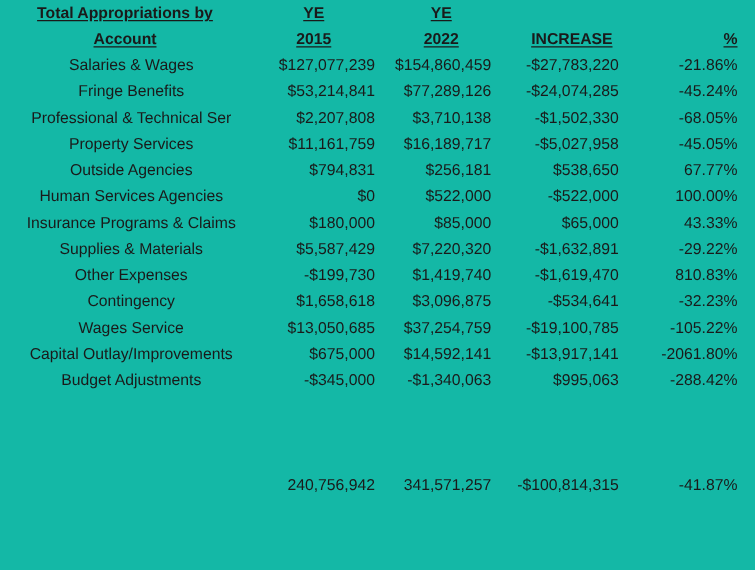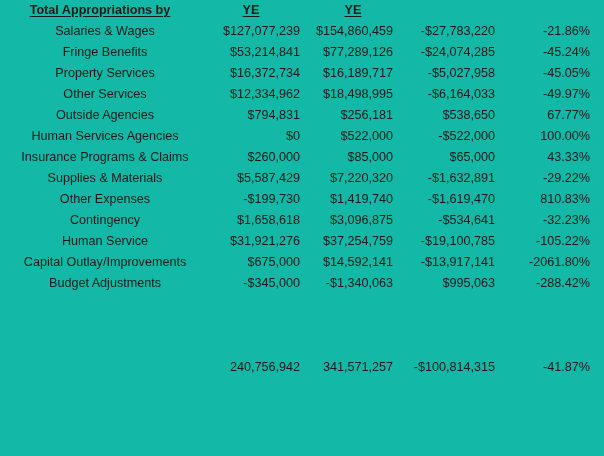--- a/index.html
+++ b/index.html
@@ -115,68 +115,77 @@
       <tr>
         <td class="title-cell">
           <span class="title-line">Total Appropriations by</span>
         </td>
         <td class="hdr"><span>YE</span></td>
         <td class="hdr"><span>YE</span></td>
         <td></td>
         <td></td>
       </tr>
 
+      <tr>
+        <td class="title-cell">
+          <span class="title-line">Account</span>
+        </td>
+        <td class="hdr"><span>2015</span></td>
+        <td class="hdr"><span>2022</span></td>
+        <td class="hdr-right"><span>INCREASE</span></td>
+        <td class="hdr-right"><span>%</span></td>
+      </tr>
 
       </tbody>
       <tbody id="rows-host">
         <tr>
           <td class="lbl">Salaries &amp; Wages</td>
           <td class="num y1">$127,077,239</td>
           <td class="num y2">$154,860,459</td>
           <td class="num inc">-$27,783,220</td>
           <td class="num pct">-21.86%</td>
         </tr>
         <tr>
           <td class="lbl">Fringe Benefits</td>
           <td class="num y1">$53,214,841</td>
           <td class="num y2">$77,289,126</td>
           <td class="num inc">-$24,074,285</td>
           <td class="num pct">-45.24%</td>
         </tr>
         <tr>
+          <td class="lbl">Professional &amp; Technical Ser</td>
+          <td class="num y1">$2,207,808</td>
+          <td class="num y2">$3,710,138</td>
+          <td class="num inc">-$1,502,330</td>
+          <td class="num pct">-68.05%</td>
+        </tr>
+        <tr>
           <td class="lbl">Property Services</td>
-          <td class="num y1">$16,372,734</td>
+          <td class="num y1">$11,161,759</td>
           <td class="num y2">$16,189,717</td>
           <td class="num inc">-$5,027,958</td>
           <td class="num pct">-45.05%</td>
-        </tr>
-        <tr>
-          <td class="lbl">Other Services</td>
-          <td class="num y1">$12,334,962</td>
-          <td class="num y2">$18,498,995</td>
-          <td class="num inc">-$6,164,033</td>
-          <td class="num pct">-49.97%</td>
         </tr>
         <tr>
           <td class="lbl">Outside Agencies</td>
           <td class="num y1">$794,831</td>
           <td class="num y2">$256,181</td>
           <td class="num inc">$538,650</td>
           <td class="num pct">67.77%</td>
         </tr>
         <tr>
           <td class="lbl">Human Services Agencies</td>
           <td class="num y1">$0</td>
           <td class="num y2">$522,000</td>
           <td class="num inc">-$522,000</td>
           <td class="num pct">100.00%</td>
         </tr>
         <tr>
           <td class="lbl">Insurance Programs &amp; Claims</td>
-          <td class="num y1">$260,000</td>
+          <td class="num y1">$180,000</td>
           <td class="num y2">$85,000</td>
           <td class="num inc">$65,000</td>
           <td class="num pct">43.33%</td>
         </tr>
         <tr>
           <td class="lbl">Supplies &amp; Materials</td>
           <td class="num y1">$5,587,429</td>
           <td class="num y2">$7,220,320</td>
           <td class="num inc">-$1,632,891</td>
           <td class="num pct">-29.22%</td>
@@ -189,22 +198,22 @@
           <td class="num pct">810.83%</td>
         </tr>
         <tr>
           <td class="lbl">Contingency</td>
           <td class="num y1">$1,658,618</td>
           <td class="num y2">$3,096,875</td>
           <td class="num inc">-$534,641</td>
           <td class="num pct">-32.23%</td>
         </tr>
         <tr>
-          <td class="lbl">Human Service</td>
-          <td class="num y1">$31,921,276</td>
+          <td class="lbl">Wages Service</td>
+          <td class="num y1">$13,050,685</td>
           <td class="num y2">$37,254,759</td>
           <td class="num inc">-$19,100,785</td>
           <td class="num pct">-105.22%</td>
         </tr>
         <tr>
           <td class="lbl">Capital Outlay/Improvements</td>
           <td class="num y1">$675,000</td>
           <td class="num y2">$14,592,141</td>
           <td class="num inc">-$13,917,141</td>
           <td class="num pct">-2061.80%</td>

